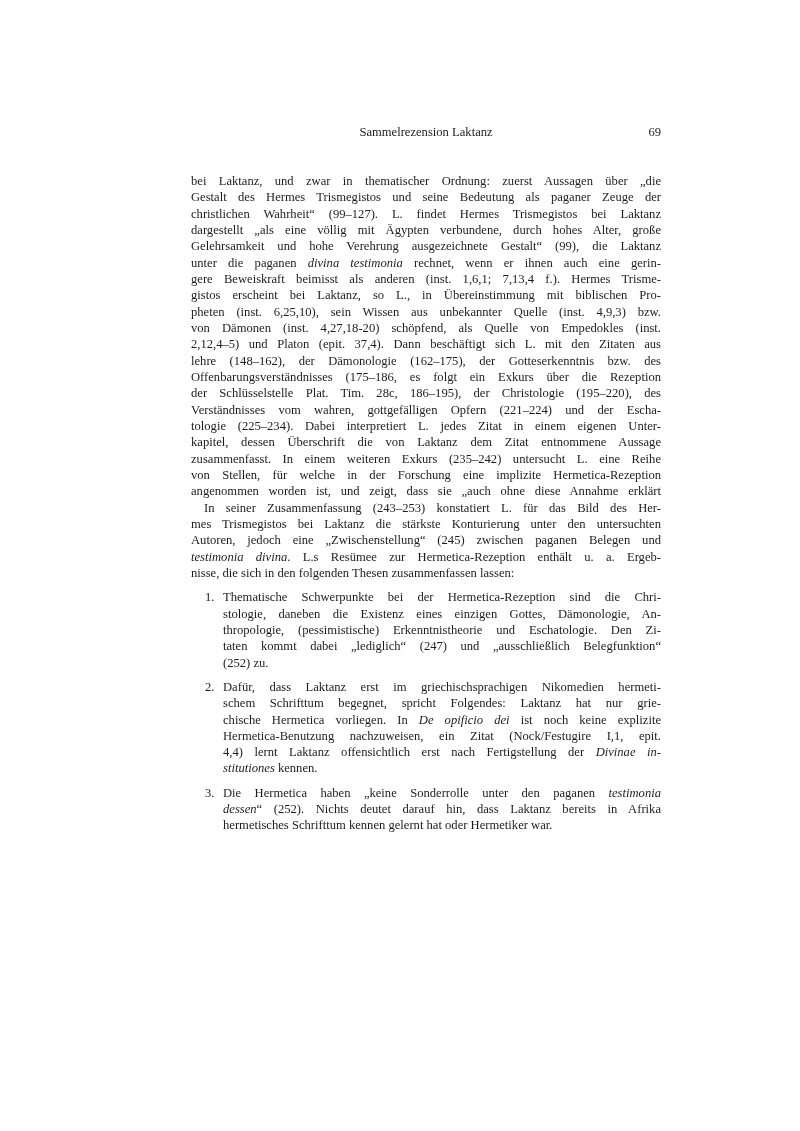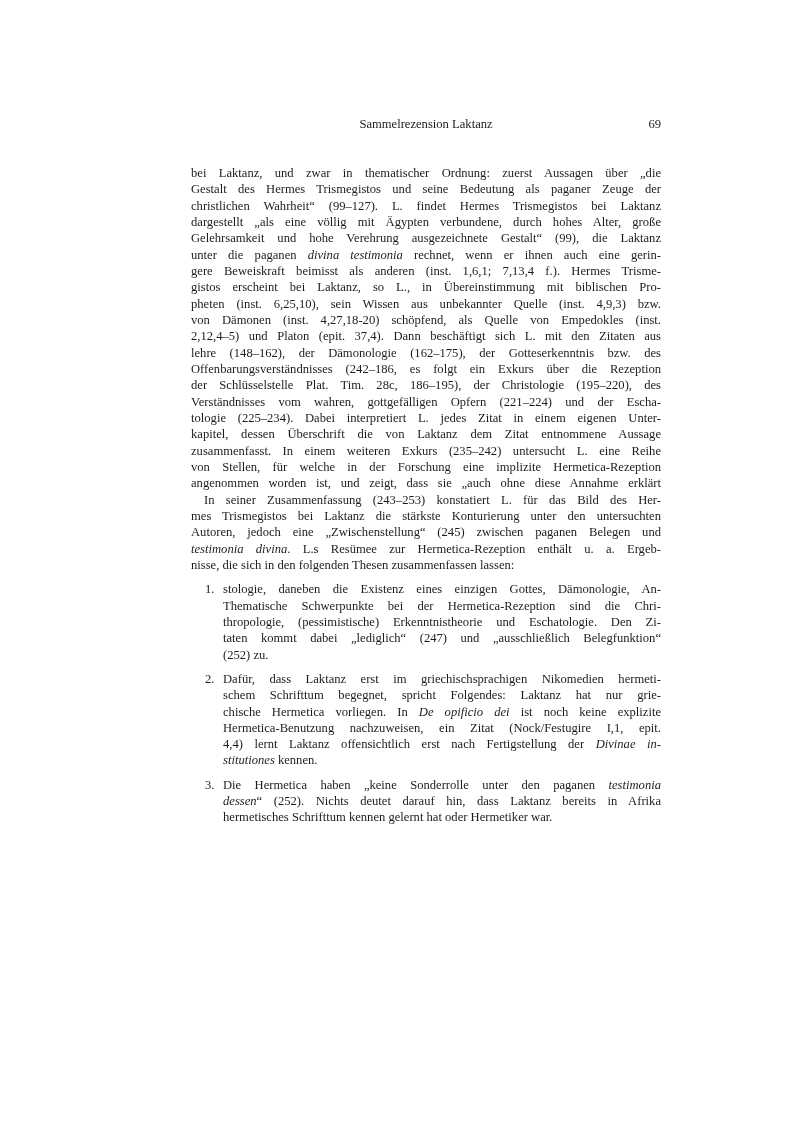--- a/index.html
+++ b/index.html
@@ -12,21 +12,21 @@
     width: 800px;
     height: 1131px;
     background: #ffffff;
     font-family: "Liberation Serif", "DejaVu Serif", serif;
     color: #1c1c1c;
     overflow: hidden;
   }
   .column {
     position: absolute;
     left: 191px;
-    top: 116px;
+    top: 124px;
     width: 470px;
   }
   .page-head {
     position: relative;
     height: 17px;
     font-size: 12.6px;
     line-height: 16.34px;
   }
   .running-title {
     display: block;
@@ -88,40 +88,40 @@
           <div class="line"><span>christlichen Wahrheit“ (99–127). L. findet Hermes Trismegistos bei Laktanz</span></div>
           <div class="line"><span>dargestellt „als eine völlig mit Ägypten verbundene, durch hohes Alter, große</span></div>
           <div class="line"><span>Gelehrsamkeit und hohe Verehrung ausgezeichnete Gestalt“ (99), die Laktanz</span></div>
           <div class="line"><span>unter die paganen </span><i>divina testimonia</i><span> rechnet, wenn er ihnen auch eine gerin-</span></div>
           <div class="line"><span>gere Beweiskraft beimisst als anderen (inst. 1,6,1; 7,13,4 f.). Hermes Trisme-</span></div>
           <div class="line"><span>gistos erscheint bei Laktanz, so L., in Übereinstimmung mit biblischen Pro-</span></div>
           <div class="line"><span>pheten (inst. 6,25,10), sein Wissen aus unbekannter Quelle (inst. 4,9,3) bzw.</span></div>
           <div class="line"><span>von Dämonen (inst. 4,27,18-20) schöpfend, als Quelle von Empedokles (inst.</span></div>
           <div class="line"><span>2,12,4–5) und Platon (epit. 37,4). Dann beschäftigt sich L. mit den Zitaten aus</span></div>
           <div class="line"><span>lehre (148–162), der Dämonologie (162–175), der Gotteserkenntnis bzw. des</span></div>
-          <div class="line"><span>Offenbarungsverständnisses (242–186, es folgt ein Exkurs über die Rezeption</span></div>
+          <div class="line"><span>Offenbarungsverständnisses (175–186, es folgt ein Exkurs über die Rezeption</span></div>
           <div class="line"><span>der Schlüsselstelle Plat. Tim. 28c, 186–195), der Christologie (195–220), des</span></div>
           <div class="line"><span>Verständnisses vom wahren, gottgefälligen Opfern (221–224) und der Escha-</span></div>
           <div class="line"><span>tologie (225–234). Dabei interpretiert L. jedes Zitat in einem eigenen Unter-</span></div>
           <div class="line"><span>kapitel, dessen Überschrift die von Laktanz dem Zitat entnommene Aussage</span></div>
           <div class="line"><span>zusammenfasst. In einem weiteren Exkurs (235–242) untersucht L. eine Reihe</span></div>
           <div class="line"><span>von Stellen, für welche in der Forschung eine implizite Hermetica-Rezeption</span></div>
           <div class="line"><span>angenommen worden ist, und zeigt, dass sie „auch ohne diese Annahme erklärt</span></div>
         </div>
         <div class="paragraph">
           <div class="line indent"><span>In seiner Zusammenfassung (243–253) konstatiert L. für das Bild des Her-</span></div>
           <div class="line"><span>mes Trismegistos bei Laktanz die stärkste Konturierung unter den untersuchten</span></div>
           <div class="line"><span>Autoren, jedoch eine „Zwischenstellung“ (245) zwischen paganen Belegen und</span></div>
           <div class="line"><i>testimonia divina</i><span>. L.s Resümee zur Hermetica-Rezeption enthält u. a. Ergeb-</span></div>
           <div class="line last"><span>nisse, die sich in den folgenden Thesen zusammenfassen lassen:</span></div>
         </div>
         <div class="list-item">
           <span class="item-number">1.</span>
+          <div class="line"><span>Thematische Schwerpunkte bei der Hermetica-Rezeption sind die Chri-</span></div>
           <div class="line"><span>stologie, daneben die Existenz eines einzigen Gottes, Dämonologie, An-</span></div>
-          <div class="line"><span>Thematische Schwerpunkte bei der Hermetica-Rezeption sind die Chri-</span></div>
           <div class="line"><span>thropologie, (pessimistische) Erkenntnistheorie und Eschatologie. Den Zi-</span></div>
           <div class="line"><span>taten kommt dabei „lediglich“ (247) und „ausschließlich Belegfunktion“</span></div>
           <div class="line last"><span>(252) zu.</span></div>
         </div>
         <div class="list-item">
           <span class="item-number">2.</span>
           <div class="line"><span>Dafür, dass Laktanz erst im griechischsprachigen Nikomedien hermeti-</span></div>
           <div class="line"><span>schem Schrifttum begegnet, spricht Folgendes: Laktanz hat nur grie-</span></div>
           <div class="line"><span>chische Hermetica vorliegen. In </span><i>De opificio dei</i><span> ist noch keine explizite</span></div>
           <div class="line"><span>Hermetica-Benutzung nachzuweisen, ein Zitat (Nock/Festugire I,1, epit.</span></div>

